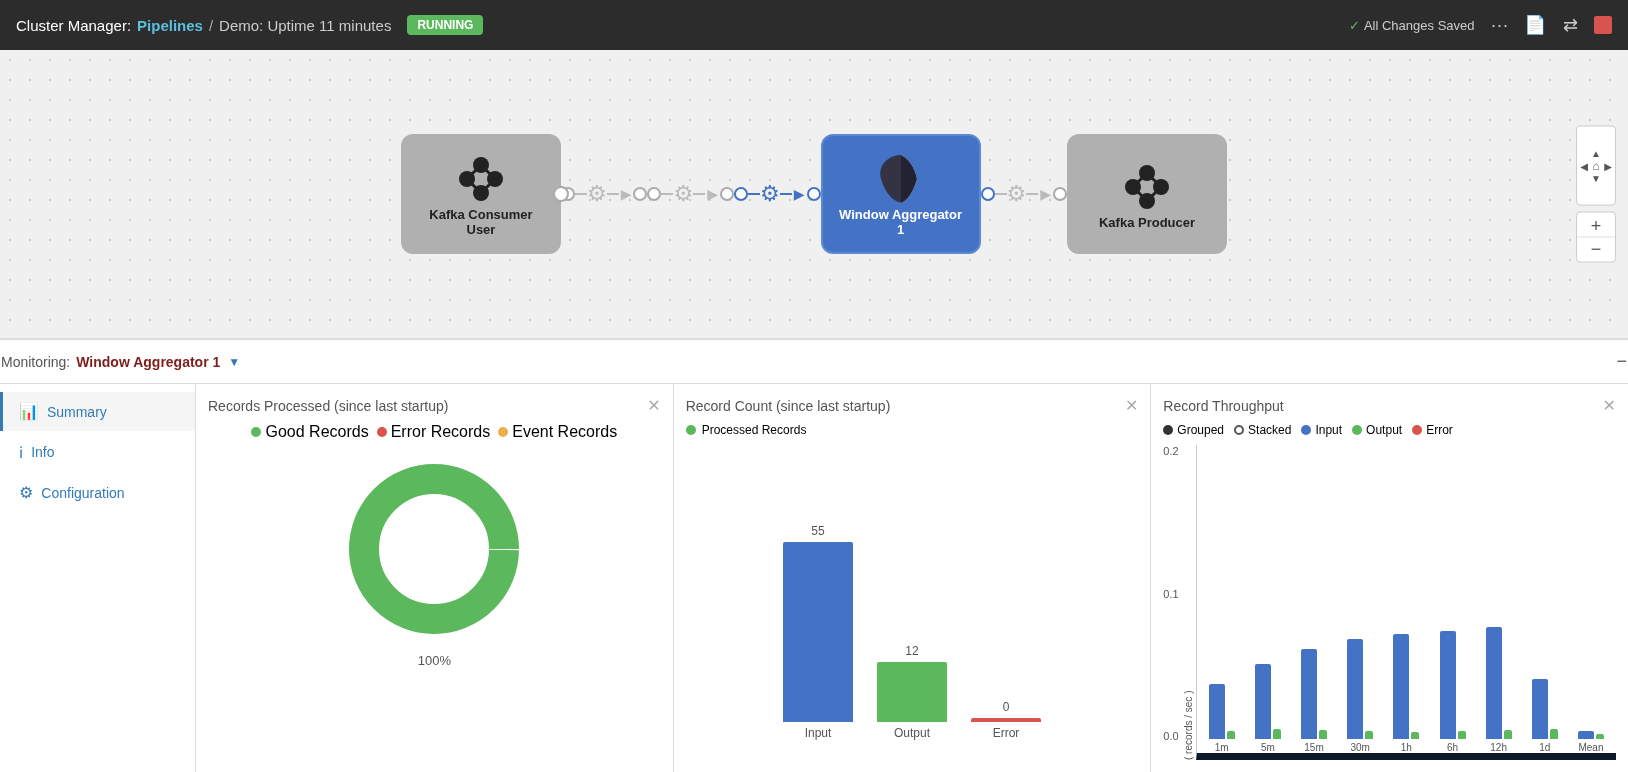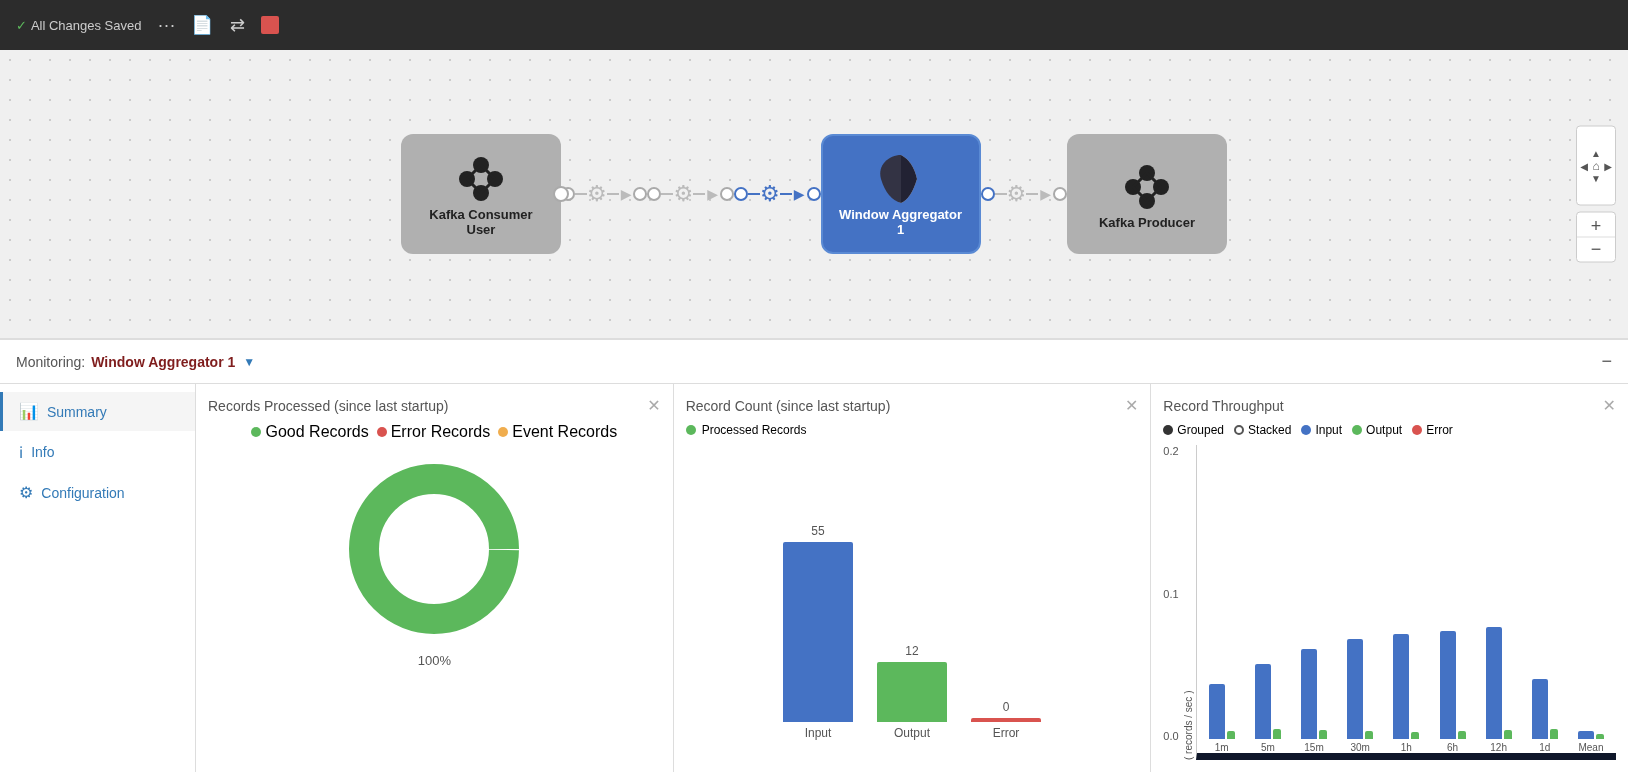--- a/index.html
+++ b/index.html
@@ -108,21 +108,21 @@
     .node-label { font-size: 13px; color: #222; text-align: center; font-weight: bold; }
     .node.active .node-label { color: #fff; }
 
     
     .monitoring-bar {
       height: 44px;
       background: #fff;
       border-bottom: 1px solid #ddd;
       display: flex;
       align-items: center;
-      padding: 0 16px;
+      padding: 0 1px;
       justify-content: space-between;
     }
     .monitoring-label { color: #555; font-size: 14px; }
     .monitoring-node { color: #7f1d1d; font-size: 14px; cursor: pointer; font-weight: bold; }
     .monitoring-dropdown { color: #337ab7; font-size: 12px; margin-left: 2px; cursor: pointer; }
     .monitoring-min { font-size: 18px; color: #555; cursor: pointer; }
 
     
     .bottom-panel {
       display: flex;
@@ -269,20 +269,27 @@
       border: 2px solid #aaa;
     }
     .conn-circ.blue { border-color: #4472c4; }
     .conn-gear { font-size: 22px; color: #bbb; line-height: 1; }
     .conn-arrow { font-size: 14px; color: #bbb; margin: 0 2px; }
   </style>
 </head>
 <body>
 
 <div class="header">
+  <div class="header-left">
+    <span class="header-title">Cluster Manager:</span>
+    <span class="header-pipelines">Pipelines</span>
+    <span class="header-sep">/</span>
+    <span class="header-demo">Demo:  Uptime  11 minutes</span>
+    <span class="header-running">RUNNING</span>
+  </div>
   <div class="header-right">
     <span class="header-saved">
       <span style="color:#5cb85c">✓</span>
       <span>All Changes Saved</span>
     </span>
     <span class="header-icon">···</span>
     <span class="header-icon">📄</span>
     <span class="header-icon">⇄</span>
     <div class="close-red"></div>
   </div>

